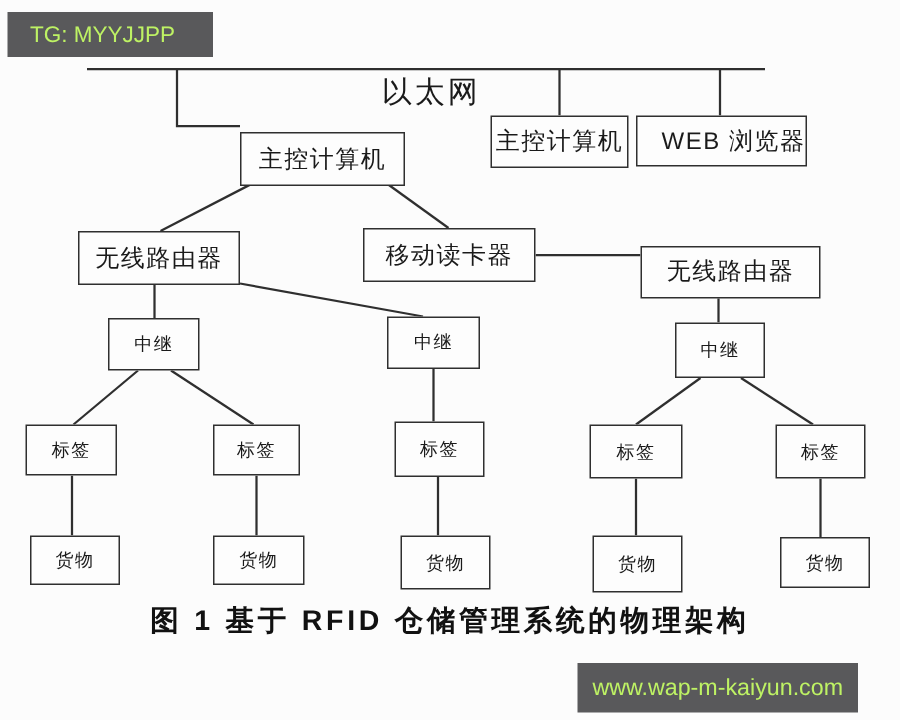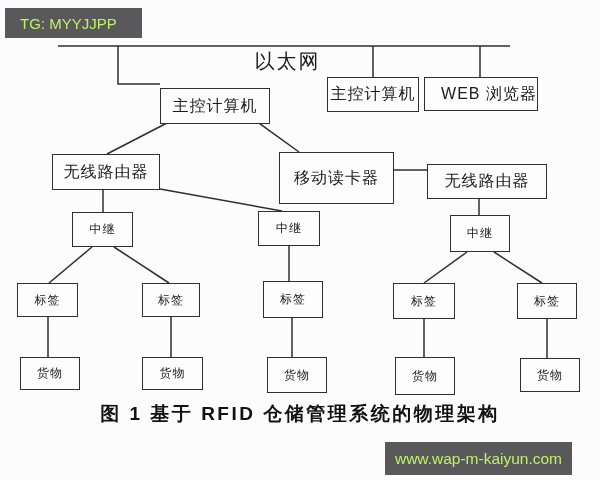--- a/index.html
+++ b/index.html
@@ -71,21 +71,21 @@
     <path d="M547,319 V358"></path>
   </svg>
 
   <div class="bus-label" style="left:240px;top:48px;width:95px;">以太网</div>
 
   <div class="node" style="left:160px;top:88px;width:110px;height:36px;font-family:Liberation Serif, serif;">主控计算机</div>
   <div class="node" style="left:327px;top:77px;width:92px;height:35px;">主控计算机</div>
   <div class="node" style="left:424px;top:77px;width:114px;height:34px;padding-left:16px;">WEB 浏览器</div>
 
   <div class="node" style="left:52px;top:154px;width:108px;height:36px;">无线路由器</div>
-  <div class="node" style="left:242px;top:152px;width:115px;height:52px;margin-left:37px;">移动读卡器</div>
+  <div class="node" style="left:242px;top:152px;width:115px;height:36px;">移动读卡器</div>
   <div class="node" style="left:427px;top:164px;width:120px;height:35px;">无线路由器</div>
 
   <div class="node small-node" style="left:72px;top:212px;width:61px;height:35px;">中继</div>
   <div class="node small-node" style="left:258px;top:211px;width:62px;height:35px;">中继</div>
   <div class="node small-node" style="left:450px;top:215px;width:60px;height:37px;">中继</div>
 
   <div class="node small-node" style="left:17px;top:283px;width:61px;height:34px;">标签</div>
   <div class="node small-node" style="left:142px;top:283px;width:58px;height:34px;">标签</div>
   <div class="node small-node" style="left:263px;top:281px;width:60px;height:37px;">标签</div>
   <div class="node small-node" style="left:393px;top:283px;width:62px;height:36px;">标签</div>

